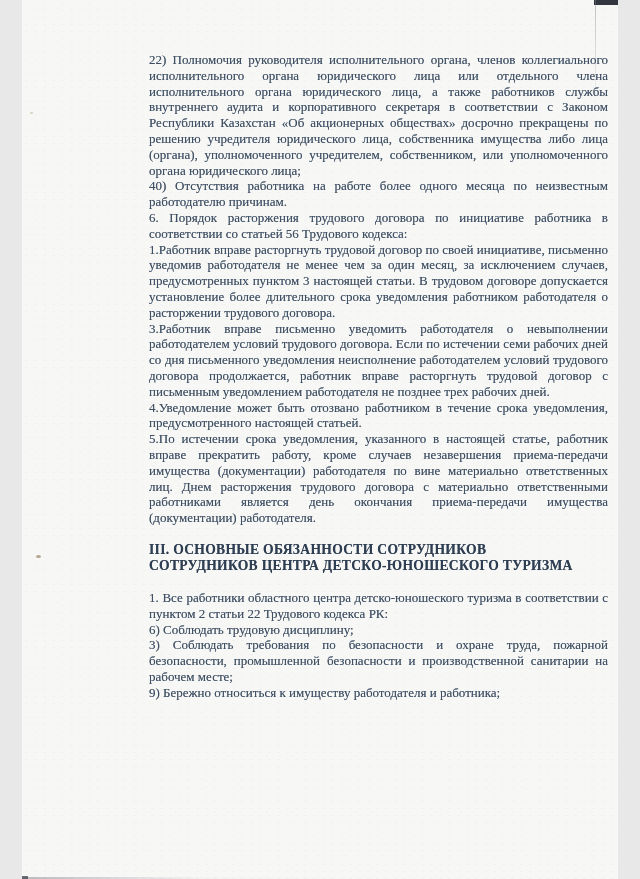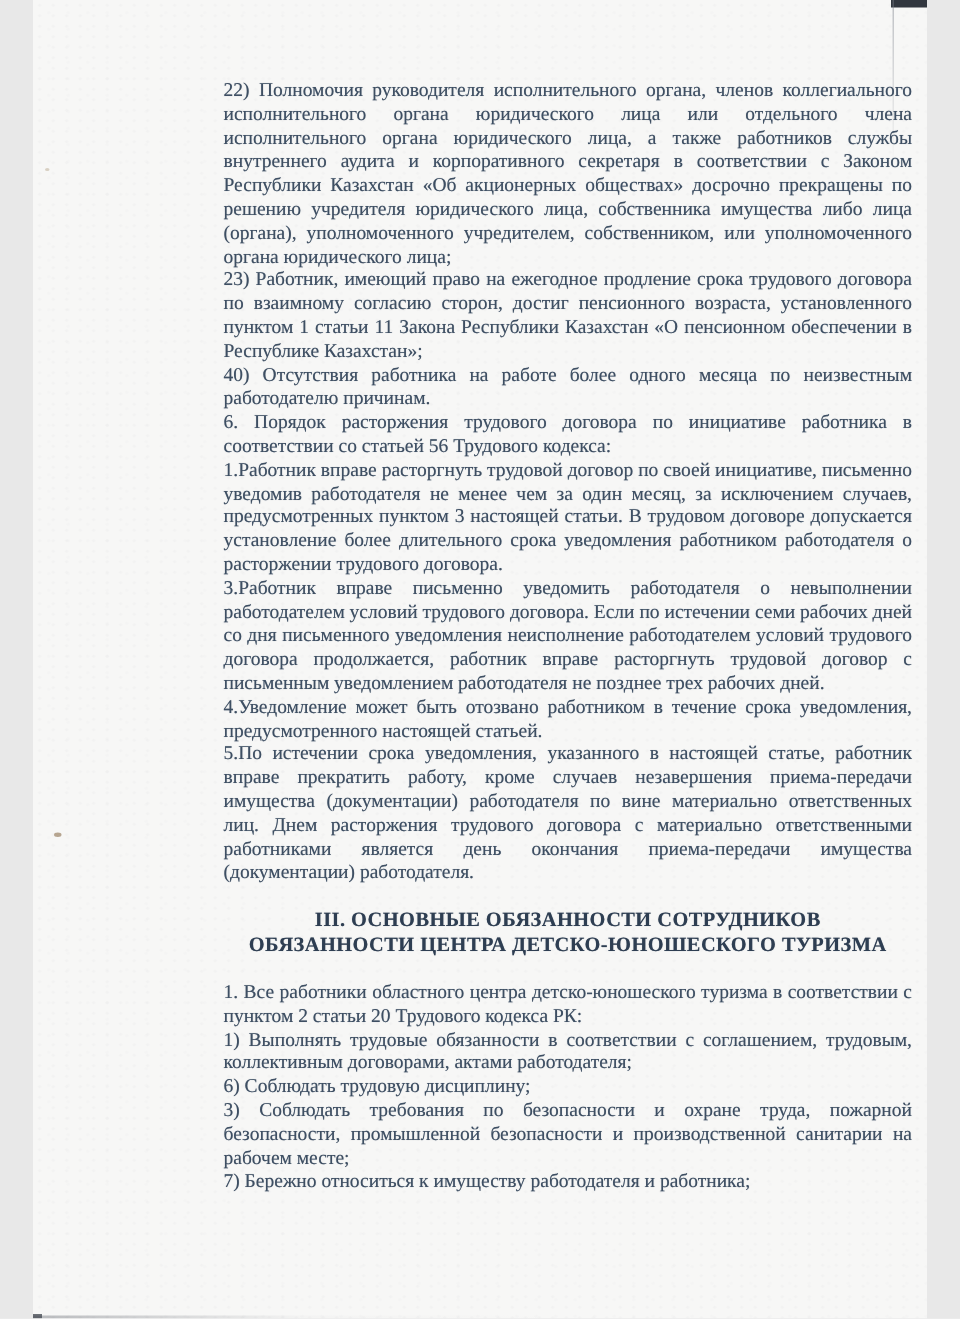--- a/index.html
+++ b/index.html
@@ -31,21 +31,21 @@
     line-height: 15.8px;
     text-align: justify;
     text-shadow: 0 0 0.5px rgba(62,79,99,0.55);
   }
   .content p {
     margin: 0;
     padding: 0;
   }
   .section-heading {
     margin: 16px 0 15px 0;
-    text-align: center;
+    text-align: left;
     font-weight: bold;
     font-size: 13.6px;
     line-height: 16.5px;
     color: #2e3e52;
     letter-spacing: 0.3px;
     text-shadow: 0 0 0.5px rgba(46,62,82,0.6);
   }
   .corner-mark-tr {
     position: absolute;
     top: 0;
@@ -106,32 +106,30 @@
 <div class="page">
   <div class="corner-mark-tr"></div>
   <div class="edge-line-tr"></div>
   <div class="speck-left"></div>
   <div class="speck-left-2"></div>
   <div class="corner-mark-bl"></div>
   <div class="bottom-shade"></div>
 
   <div class="content">
     <p>22) Полномочия руководителя исполнительного органа, членов коллегиального исполнительного органа юридического лица или отдельного члена исполнительного органа юридического лица, а также работников службы внутреннего аудита и корпоративного секретаря в соответствии с Законом Республики Казахстан «Об акционерных обществах» досрочно прекращены по решению учредителя юридического лица, собственника имущества либо лица (органа), уполномоченного учредителем, собственником, или уполномоченного органа юридического лица;</p>
-    <p>23) Работник, имеющий право на ежегодное продление срока трудового договора по взаимному согласию сторон, достиг пенсионного возраста, установленного пунктом 1 статьи 11 Закона Республики Казахстан «О пенсионном обеспечении в Республике Казахстан»;</p>
     <p>40) Отсутствия работника на работе более одного месяца по неизвестным работодателю причинам.</p>
     <p>6. Порядок расторжения трудового договора по инициативе работника в соответствии со статьей 56 Трудового кодекса:</p>
     <p>1.Работник вправе расторгнуть трудовой договор по своей инициативе, письменно уведомив работодателя не менее чем за один месяц, за исключением случаев, предусмотренных пунктом 3 настоящей статьи. В трудовом договоре допускается установление более длительного срока уведомления работником работодателя о расторжении трудового договора.</p>
     <p>3.Работник вправе письменно уведомить работодателя о невыполнении работодателем условий трудового договора. Если по истечении семи рабочих дней со дня письменного уведомления неисполнение работодателем условий трудового договора продолжается, работник вправе расторгнуть трудовой договор с письменным уведомлением работодателя не позднее трех рабочих дней.</p>
     <p>4.Уведомление может быть отозвано работником в течение срока уведомления, предусмотренного настоящей статьей.</p>
     <p>5.По истечении срока уведомления, указанного в настоящей статье, работник вправе прекратить работу, кроме случаев незавершения приема-передачи имущества (документации) работодателя по вине материально ответственных лиц. Днем расторжения трудового договора с материально ответственными работниками является день окончания приема-передачи имущества (документации) работодателя.</p>
 
     <div class="section-heading">
       <span>III. ОСНОВНЫЕ ОБЯЗАННОСТИ СОТРУДНИКОВ</span><br>
-      <span>ОБЯЗАННОСТИ ЦЕНТРА ДЕТСКО-ЮНОШЕСКОГО ТУРИЗМА</span>
+      <span>СОТРУДНИКОВ ЦЕНТРА ДЕТСКО-ЮНОШЕСКОГО ТУРИЗМА</span>
     </div>
 
-    <p>1. Все работники областного центра детско-юношеского туризма в соответствии с пунктом 2 статьи 20 Трудового кодекса РК:</p>
-    <p>1) Выполнять трудовые обязанности в соответствии с соглашением, трудовым, коллективным договорами, актами работодателя;</p>
+    <p>1. Все работники областного центра детско-юношеского туризма в соответствии с пунктом 2 статьи 22 Трудового кодекса РК:</p>
     <p>6) Соблюдать трудовую дисциплину;</p>
     <p>3) Соблюдать требования по безопасности и охране труда, пожарной безопасности, промышленной безопасности и производственной санитарии на рабочем месте;</p>
-    <p>7) Бережно относиться к имуществу работодателя и работника;</p>
+    <p>9) Бережно относиться к имуществу работодателя и работника;</p>
   </div>
 </div>
 
 </body></html>

